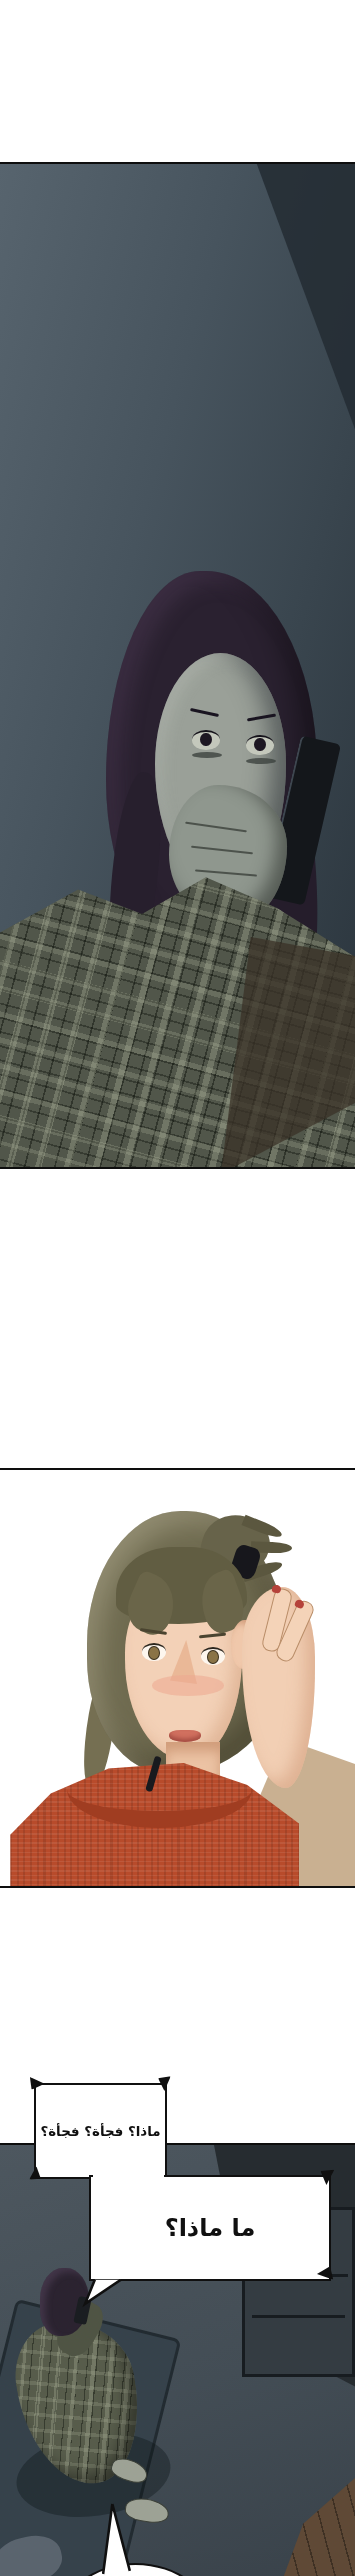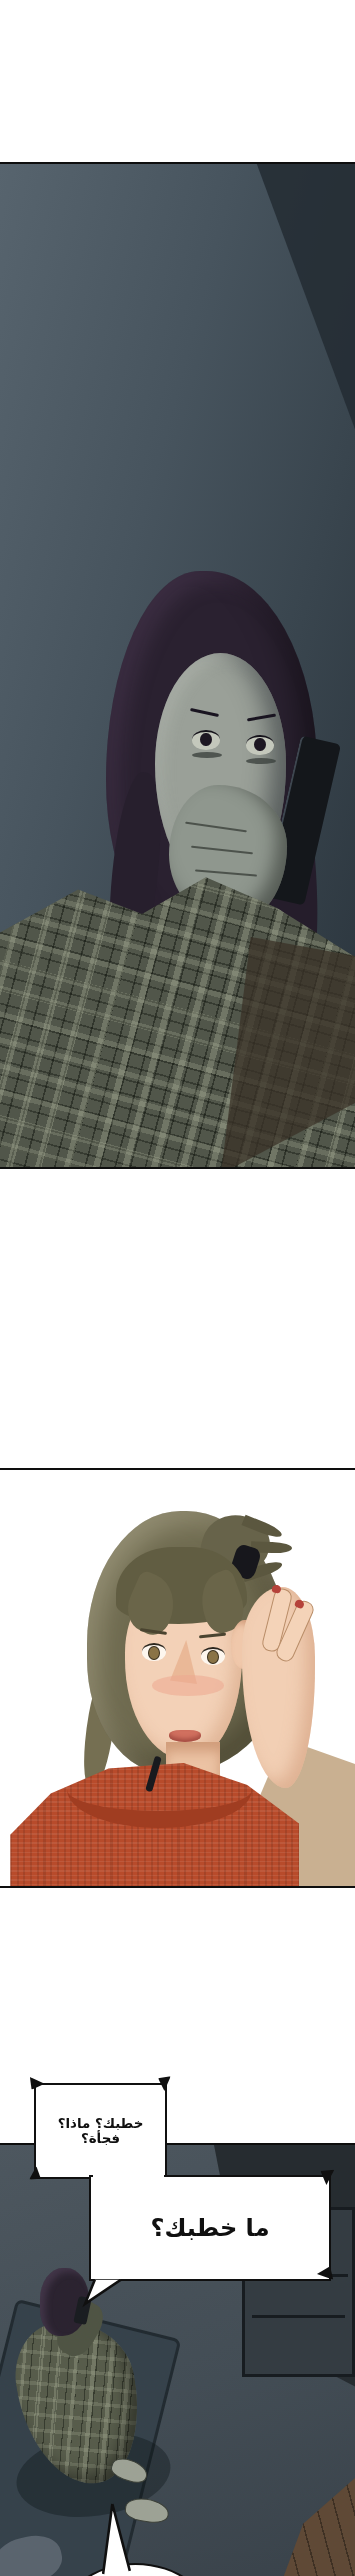--- a/index.html
+++ b/index.html
@@ -172,24 +172,24 @@
     <div class="abs p3-shadow"></div>
     <div class="abs p3-body"></div>
     <div class="abs p3-arm"></div>
     <div class="abs p3-hair"></div>
     <div class="abs p3-phone"></div>
     <div class="abs p3-foot1"></div>
     <div class="abs p3-foot2"></div>
   </div>
 
   <div class="shout ar" style="left:34px;top:2083px;width:133px;height:96px;font-size:13.4px;">
-    <span>خطبك؟ ماذا؟ فجأة؟</span>
+    <span>ماذا؟ فجأة؟ فجأة؟</span>
   </div>
   <div class="shout ar" style="left:89px;top:2175px;width:242px;height:106px;font-size:24px;">
-    <span>ما خطبك؟</span>
+    <span>ما ماذا؟</span>
   </div>
   <div class="patch" style="left:93px;top:2173px;width:71px;height:9.3px;"></div>
   <div class="zspike" style="left:29px;top:2078px;width:15.5px;height:12.4px;transform:rotate(8deg);"></div>
   <div class="zspike" style="left:156px;top:2077px;width:15.5px;height:12.4px;transform:rotate(96deg);"></div>
   <div class="zspike" style="left:29px;top:2168px;width:14.4px;height:11.3px;transform:rotate(-78deg);"></div>
   <div class="zspike" style="left:318px;top:2170px;width:16.5px;height:13.4px;transform:rotate(100deg);"></div>
   <div class="zspike" style="left:317px;top:2266px;width:16.5px;height:13.4px;transform:rotate(182deg);"></div>
   <svg class="abs" style="left:81px;top:2279px;" width="41" height="29" viewBox="0 0 80 56">
     <polygon points="27,1 8,48 78,1" fill="#ffffff"></polygon>
     <path d="M27 1 L8 48 L78 1" fill="none" stroke="#101010" stroke-width="5"></path>

